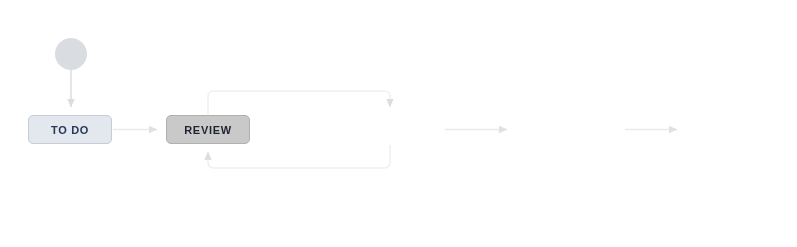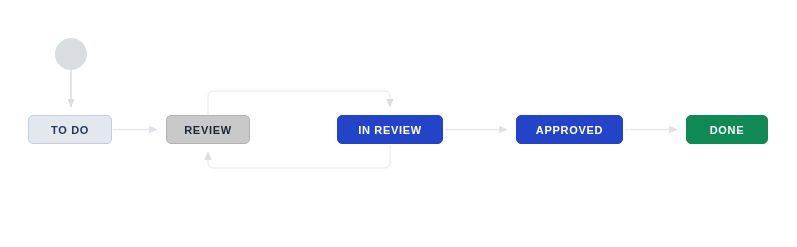--- a/index.html
+++ b/index.html
@@ -76,25 +76,16 @@
   <div class="node-start" id="node-start" style="left: 55px; top: 38px; width: 32px; height: 32px; background: rgb(217, 220, 225); color: rgb(37, 56, 88);"></div>
 
   <div class="node" id="node-todo" style="left: 28px; top: 115px; width: 84px; height: 29px; background: rgb(227, 231, 238); color: rgb(37, 56, 88); border: 1px solid rgb(198, 204, 216);">
     <span>TO DO</span>
   </div>
 
   <div class="node" id="node-draft" style="left: 166px; top: 115px; width: 84px; height: 29px; background: rgb(201, 201, 201); color: rgb(31, 36, 48); border: 1px solid rgb(176, 176, 176);">
     <span>REVIEW</span>
   </div>
 
-  <div class="node" id="node-in-review" style="left: 337px; top: 115px; width: 106px; height: 29px; background: rgb(35, 67, 200); color: rgb(255, 255, 255); border: 1px solid rgb(35, 67, 200);">
-    <span>IN REVIEW</span>
-  </div>
 
-  <div class="node" id="node-approved" style="left: 516px; top: 115px; width: 107px; height: 29px; background: rgb(35, 67, 200); color: rgb(255, 255, 255); border: 1px solid rgb(35, 67, 200);">
-    <span>APPROVED</span>
-  </div>
 
-  <div class="node" id="node-done" style="left: 686px; top: 115px; width: 82px; height: 29px; background: rgb(15, 138, 84); color: rgb(255, 255, 255); border: 1px solid rgb(15, 138, 84);">
-    <span>DONE</span>
-  </div>
 
 </div>
 
 </body></html>

